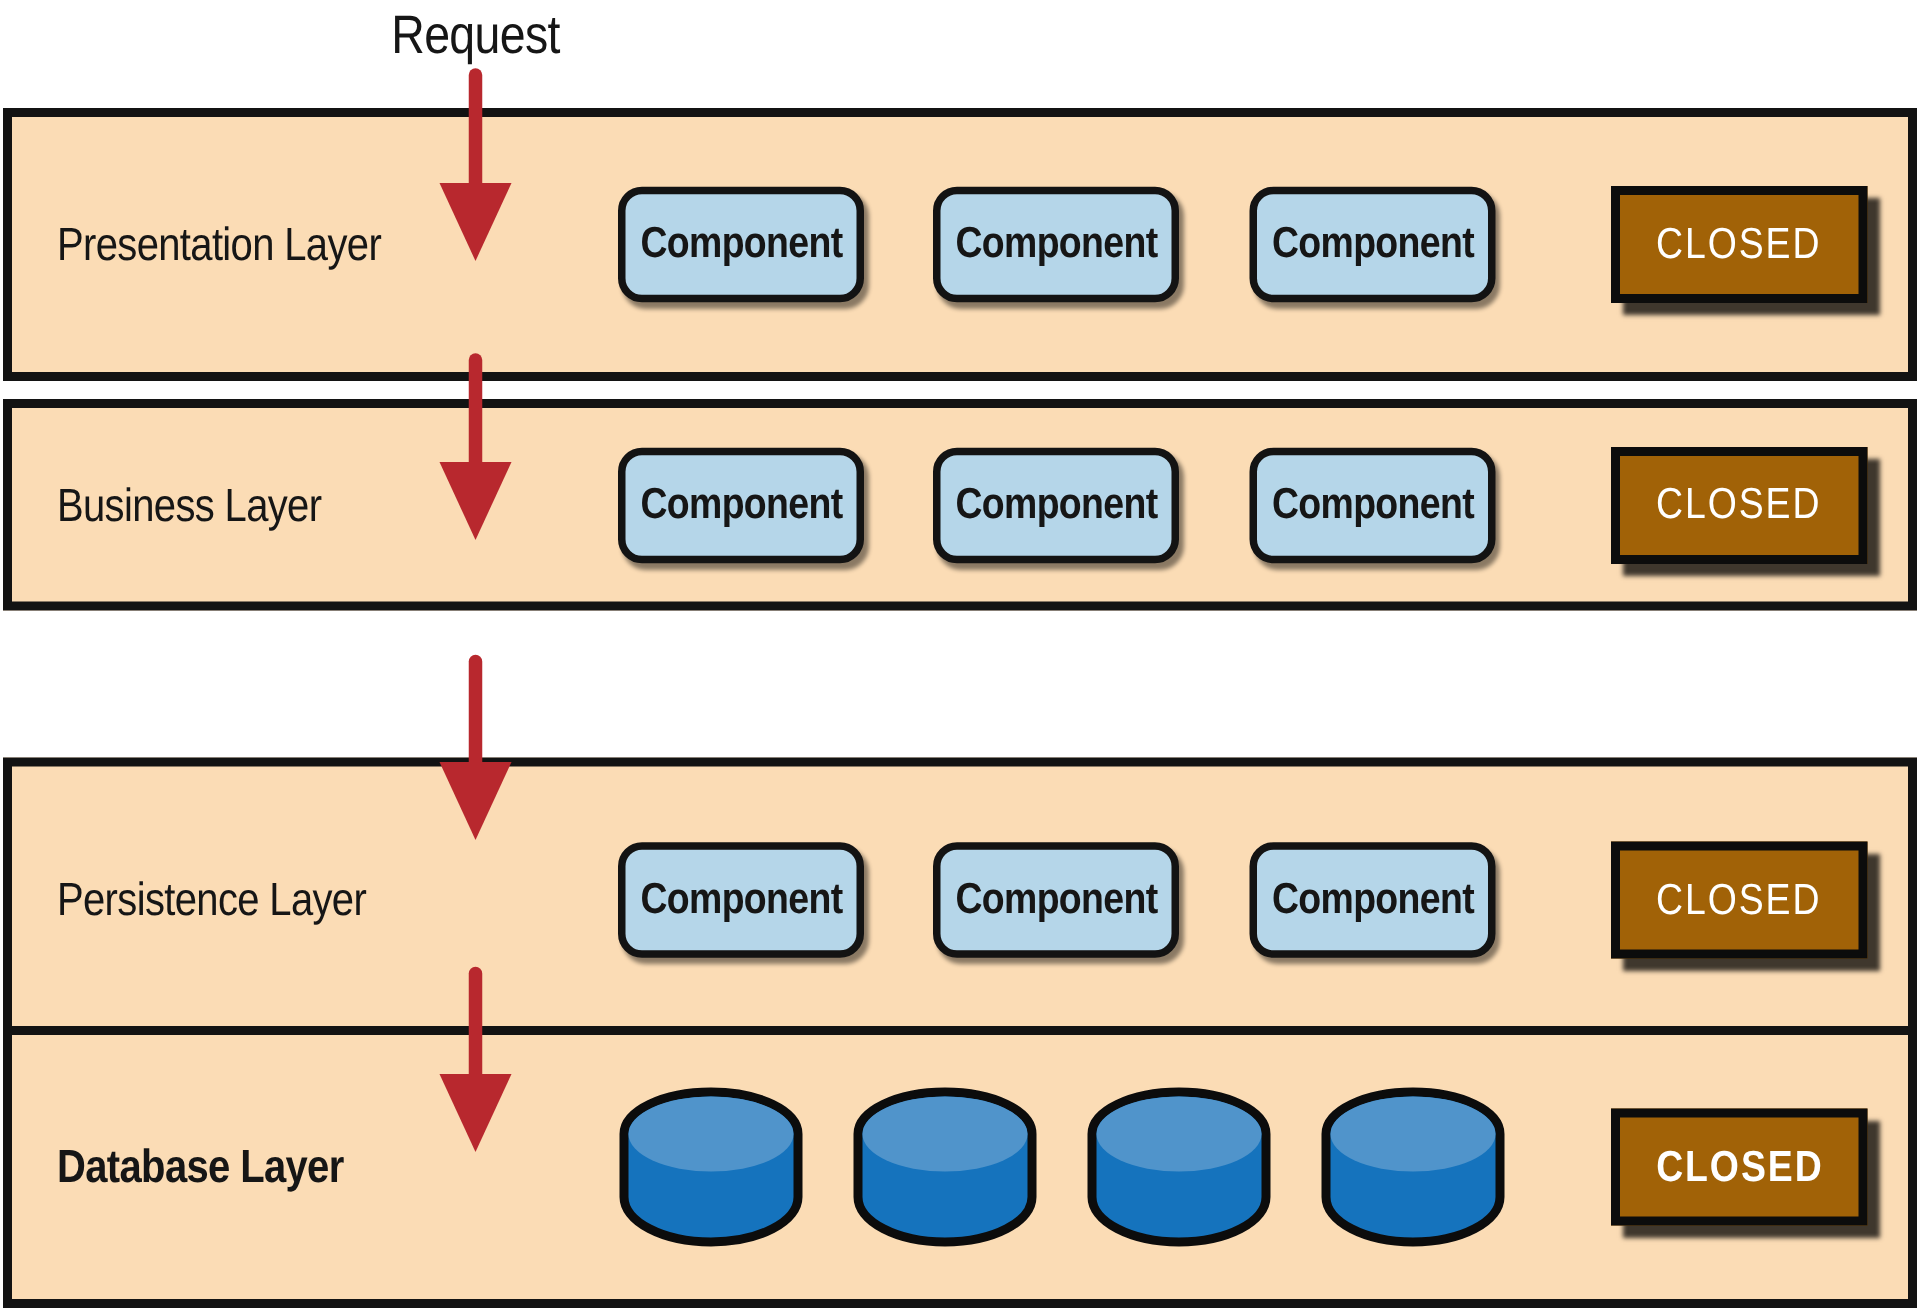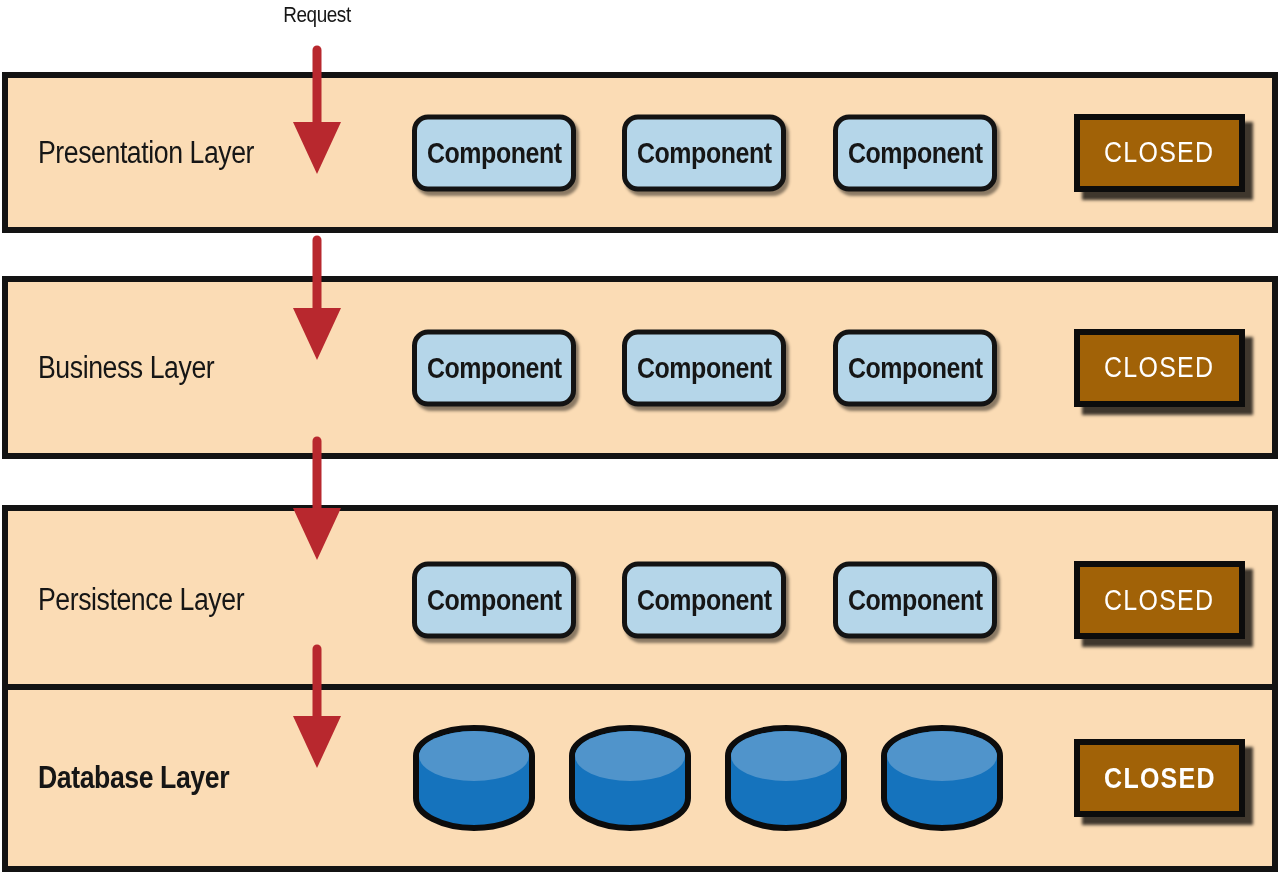--- a/index.html
+++ b/index.html
@@ -5,22 +5,22 @@
   html,body { margin:0; padding:0; background:#ffffff; }
   .canvas {
     position:relative; width:1280px; height:872px; background:#ffffff;
     font-family:"Liberation Sans", sans-serif; overflow:hidden;
   }
   
   .layer {
     position:absolute; left:2px; width:1276px;
     background:#fbdcb5; border:6px solid #131313; box-sizing:border-box;
   }
-  .layer-0 { top:72px;  height:161px; }
-  .layer-1 { top:276px; height:183px; }
+  .layer-0 { top:72px;  height:182px; }
+  .layer-1 { top:266px; height:141px; }
   .layer-2 { top:480px; height:190px;margin-top:25px; }
   .layer-3 { top:684px; height:188px;font-weight:bold; }
 
   .layer-label {
     position:absolute; left:30px; top:50%;
     transform:translateY(-50%) scaleX(0.86); transform-origin:left center;
     font-size:31px; color:#161616; white-space:nowrap; letter-spacing:-0.5px;
   }
 
   
@@ -55,21 +55,21 @@
   .db {
     position:absolute; top:50%; transform:translateY(-50%);
     width:128px; height:112px;
   }
   .pos-d1 { left:402px; } .pos-d2 { left:558px; }
   .pos-d3 { left:714px; } .pos-d4 { left:870px; }
 
   
   .request {
     position:absolute; left:317px; top:2px; transform:translateX(-50%);
-    font-size:22px; color:#161616; white-space:nowrap; z-index:6;
+    font-size:36px; color:#161616; white-space:nowrap; z-index:6;
   }
   .request .txt { display:inline-block; transform:scaleX(0.86); letter-spacing:-0.5px; }
   .arrows { position:absolute; left:0; top:0; pointer-events:none; z-index:5; }
 </style>
 </head>
 <body>
 
 <div class="canvas">
 
   <div class="request">

